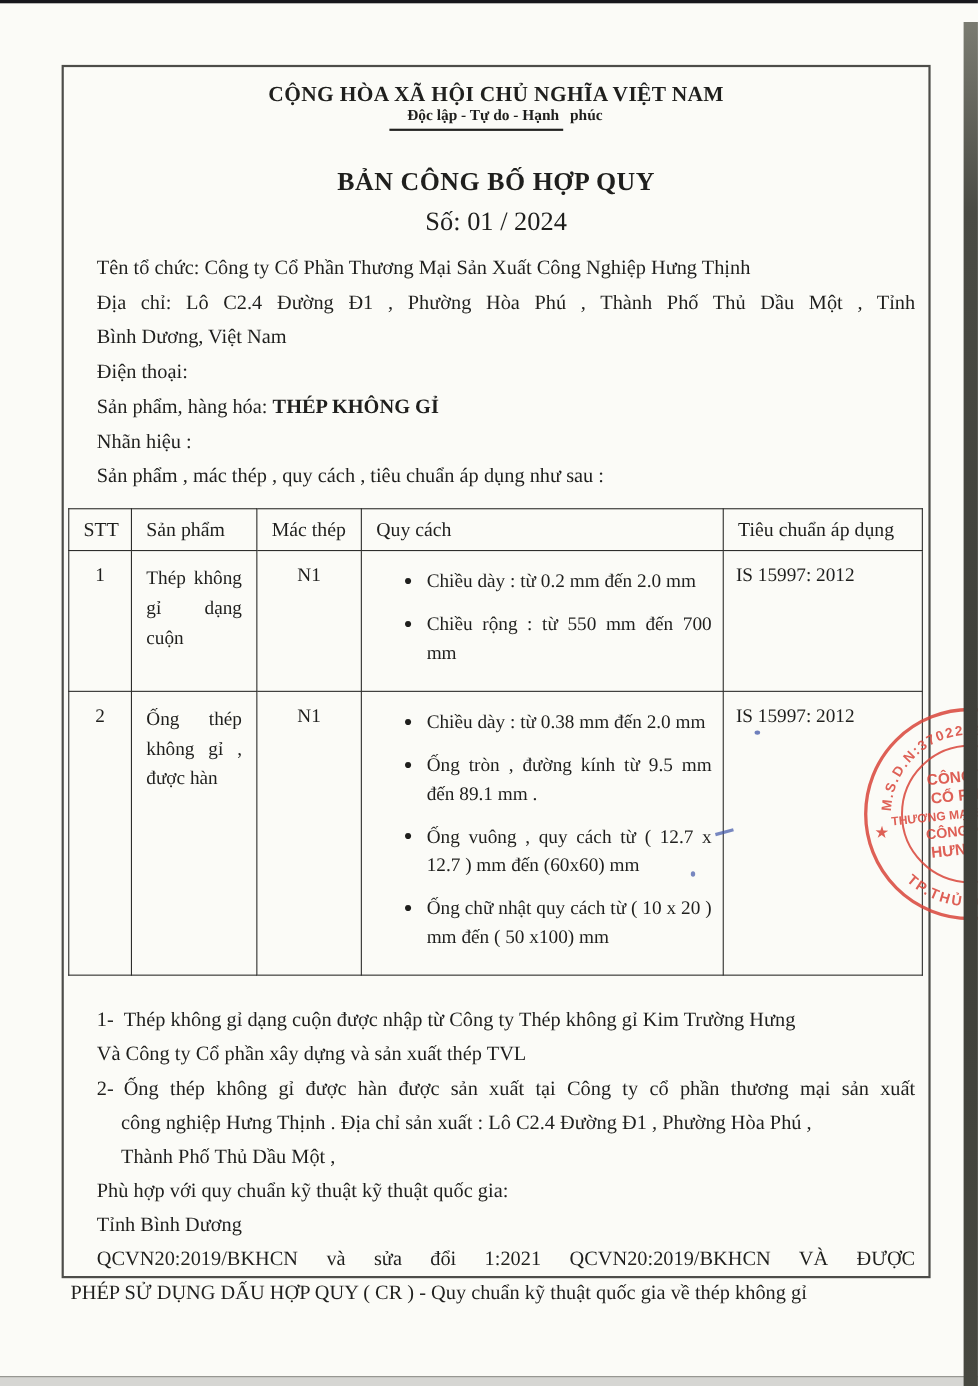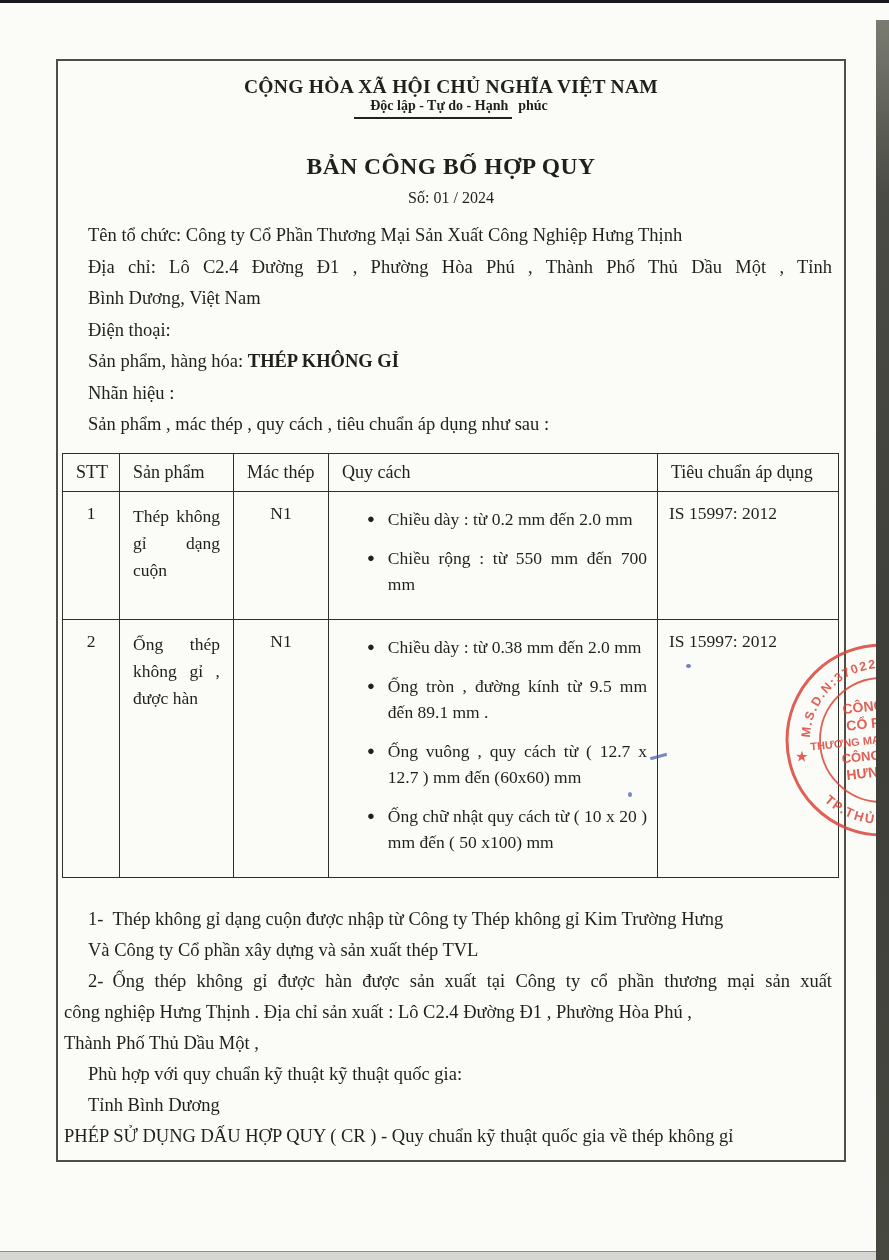--- a/index.html
+++ b/index.html
@@ -17,21 +17,21 @@
   .page-frame{
     position:absolute;left:56px;top:59px;width:790px;height:1103px;
     border:2px solid #4d4d49;box-sizing:border-box;z-index:1;
   }
   .doc-header{text-align:center;padding-top:15px;}
   .national-title{font-size:19.5px;font-weight:bold;letter-spacing:.3px;}
   .motto{font-size:14px;font-weight:bold;margin-top:0;}
   .motto-underlined{border-bottom:2.5px solid #222220;padding:0 4px 3px 16px;display:inline-block;}
   .motto-tail{padding-left:6px;}
   .doc-title{font-size:23.5px;font-weight:bold;margin-top:34px;letter-spacing:.5px;}
-  .doc-number{font-size:16px;margin-top:9px;}
+  .doc-number{font-size:24px;margin-top:9px;}
 
   .info{margin-top:13px;padding:0 12px 0 30px;font-size:18.5px;line-height:31.5px;}
   .jlast{text-align:justify;text-align-last:justify;}
   .bold{font-weight:bold;}
 
   table.spec{border-collapse:collapse;margin:12px 6px 0 4px;width:776px;table-layout:fixed;font-size:17.5px;padding-left:32px;}
   table.spec th,table.spec td{border:1.6px solid #2e2e2c;vertical-align:top;box-sizing:border-box;}
   table.spec thead th{height:38px;vertical-align:middle;font-weight:normal;text-align:left;padding:0 4px 0 13px;font-size:18px;}
   th.c-stt{text-align:center;padding:0 2px;}
   td{padding:11px 10px;}
@@ -40,21 +40,21 @@
   td.c-sp{text-align:justify;padding:11px 13px;line-height:27px;}
   td.c-qc{padding:9px 10px 9px 38px;}
   td.c-tc{padding:11px 8px 11px 11px;}
   tr.r1{height:102px;} tr.r2{height:234px;}
   .bullet-row{display:flex;gap:13px;margin:5px 0 13px;}
   .bullet-glyph{flex:0 0 auto;font-size:13px;line-height:26px;}
   .bullet-text{text-align:justify;line-height:26px;}
 
   .notes{margin-top:26px;padding:0 12px 0 6px;font-size:18.5px;line-height:31px;}
   .nline{margin-left:24px;}
-  .nline-wrap{}
+  .nline-wrap{margin-left:46px;}
   .nmark{margin-right:9px;}
   .conform-l1{margin-left:24px;text-align:justify;text-align-last:justify;}
   .conform-l2{margin-left:0;}
 
   .stamp-svg{position:absolute;left:748px;top:626px;z-index:6;}
   .pen-mark{position:absolute;z-index:7;}
   .pen-dot1{left:686px;top:664px;width:5px;height:4px;border-radius:50%;background:#3f55a8;opacity:.75;}
   .pen-dash{left:650px;top:755px;width:17px;height:2.5px;background:#3f55a8;transform:rotate(-15deg);opacity:.7;}
   .pen-dot2{left:628px;top:792px;width:4px;height:5px;border-radius:50%;background:#3f55a8;opacity:.7;}
 </style>
@@ -146,20 +146,21 @@
   </table>
 
   <div class="notes">
     <div class="nline"><span class="nmark">1-</span><span>Thép không gỉ dạng cuộn được nhập từ Công ty Thép không gỉ Kim Trường Hưng</span></div>
     <div class="nline">Và Công ty Cổ phần xây dựng và sản xuất thép TVL</div>
     <div class="nline jlast"><span class="nmark">2-</span><span>Ống thép không gỉ được hàn được sản xuất tại Công ty cổ phần thương mại sản xuất</span></div>
     <div class="nline-wrap">công nghiệp Hưng Thịnh . Địa chỉ sản xuất : Lô C2.4 Đường Đ1 , Phường Hòa Phú ,</div>
     <div class="nline-wrap">Thành Phố Thủ Dầu Một ,</div>
     <div class="nline">Phù hợp với quy chuẩn kỹ thuật kỹ thuật quốc gia:</div>
     <div class="nline">Tỉnh Bình Dương</div>
+    <div class="conform-l1">QCVN20:2019/BKHCN và sửa đổi 1:2021 QCVN20:2019/BKHCN VÀ ĐƯỢC</div>
     <div class="conform-l2">PHÉP SỬ DỤNG DẤU HỢP QUY ( CR ) -  Quy chuẩn kỹ thuật quốc gia về thép không gỉ</div>
   </div>
 
 </div>
 
 <div class="pen-mark pen-dot1"></div>
 <div class="pen-mark pen-dash"></div>
 <div class="pen-mark pen-dot2"></div>
 
 <svg class="stamp-svg" width="141" height="228" viewBox="748 626 141 228">

